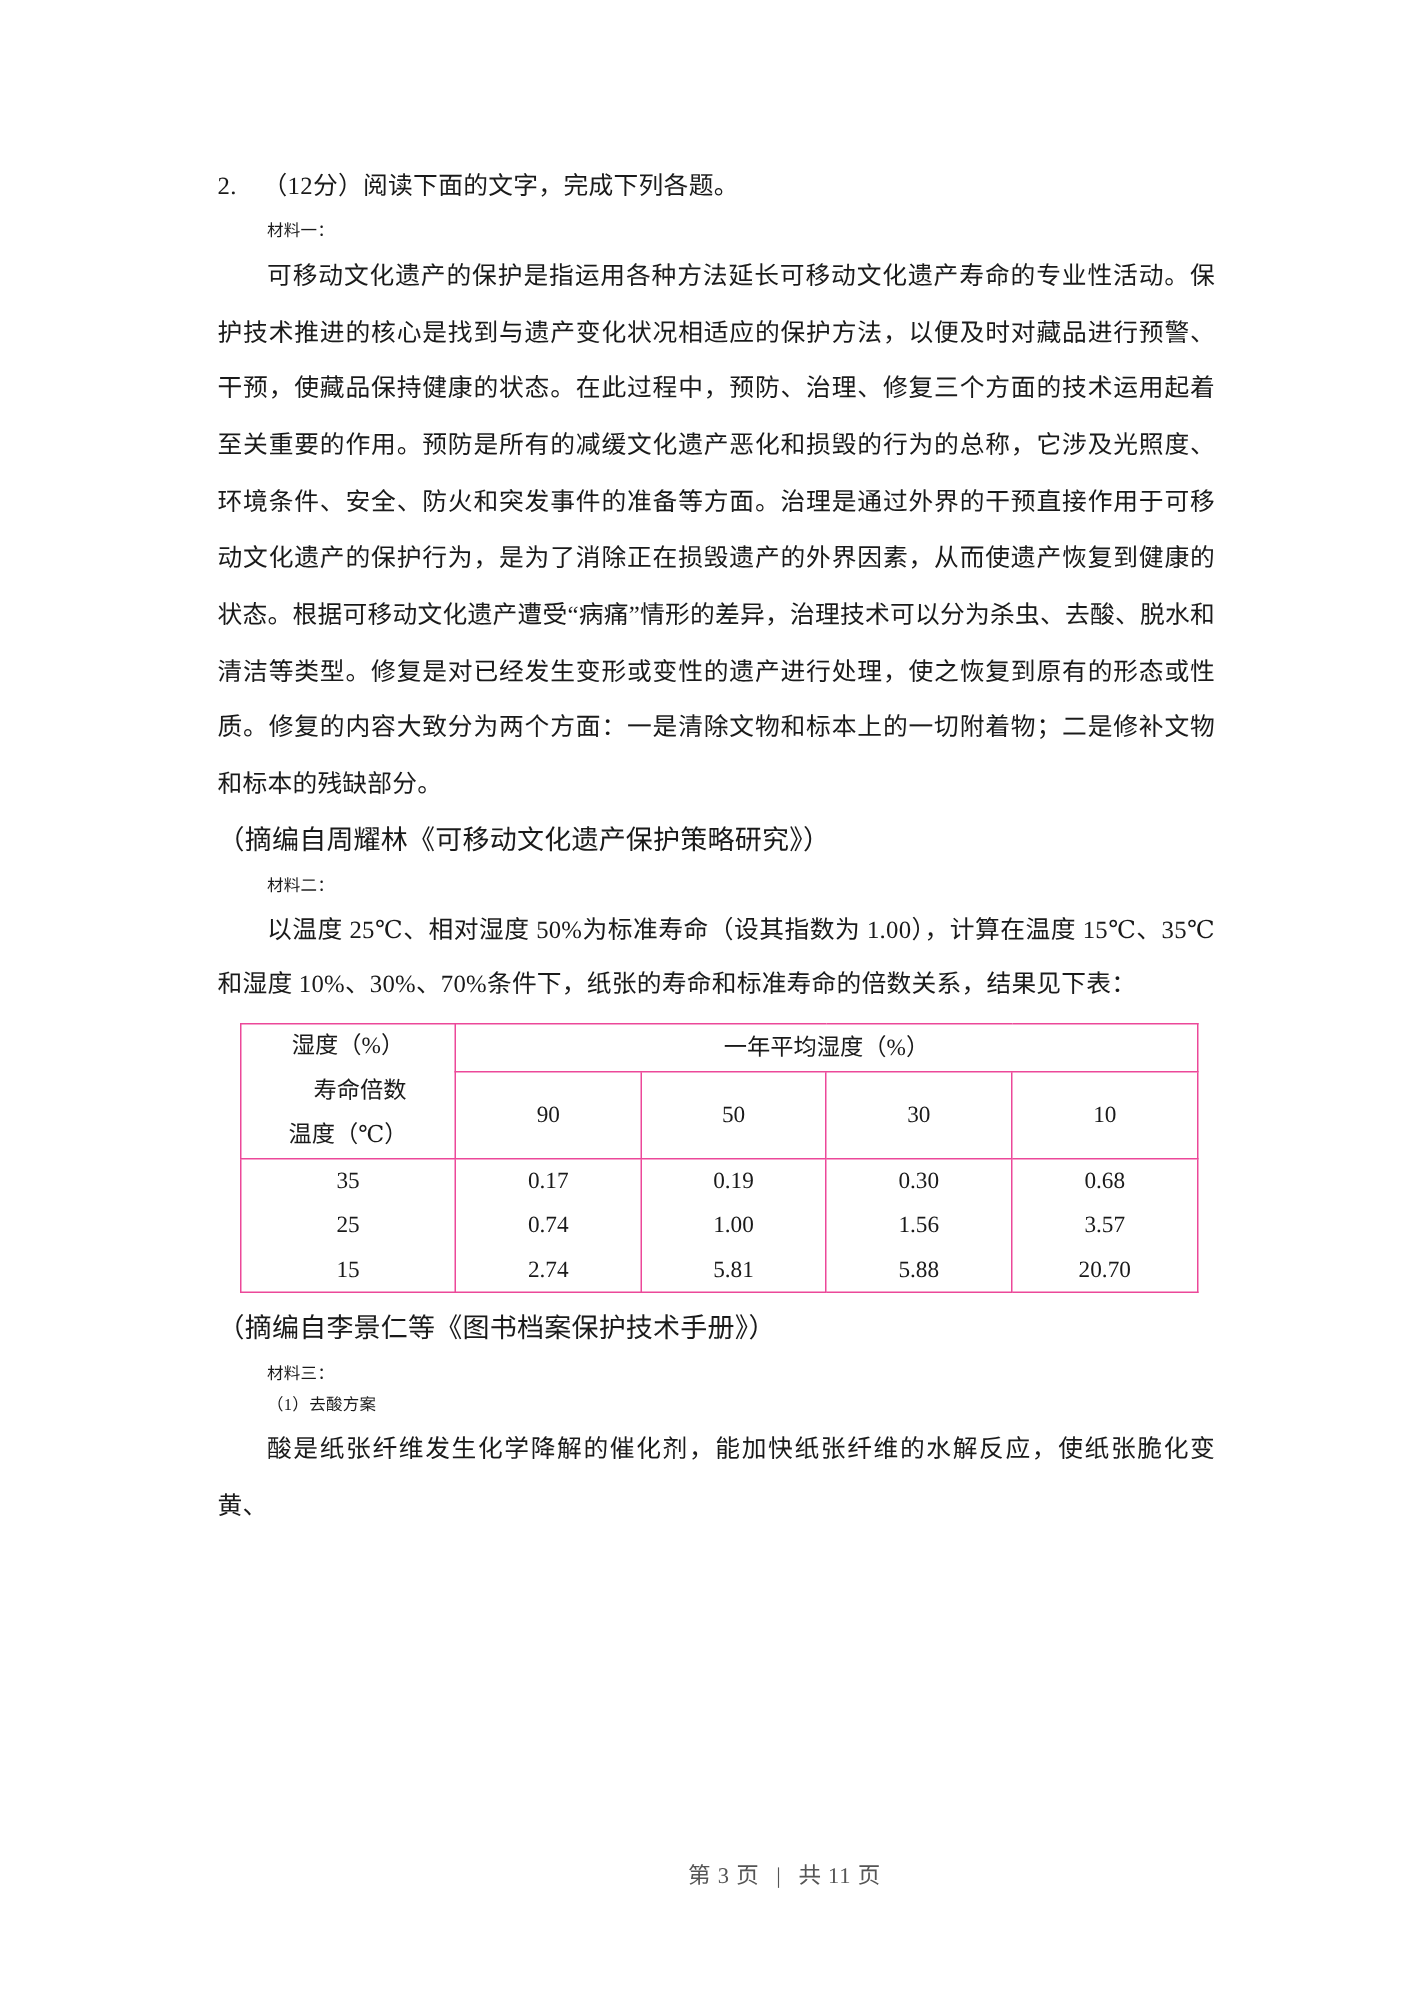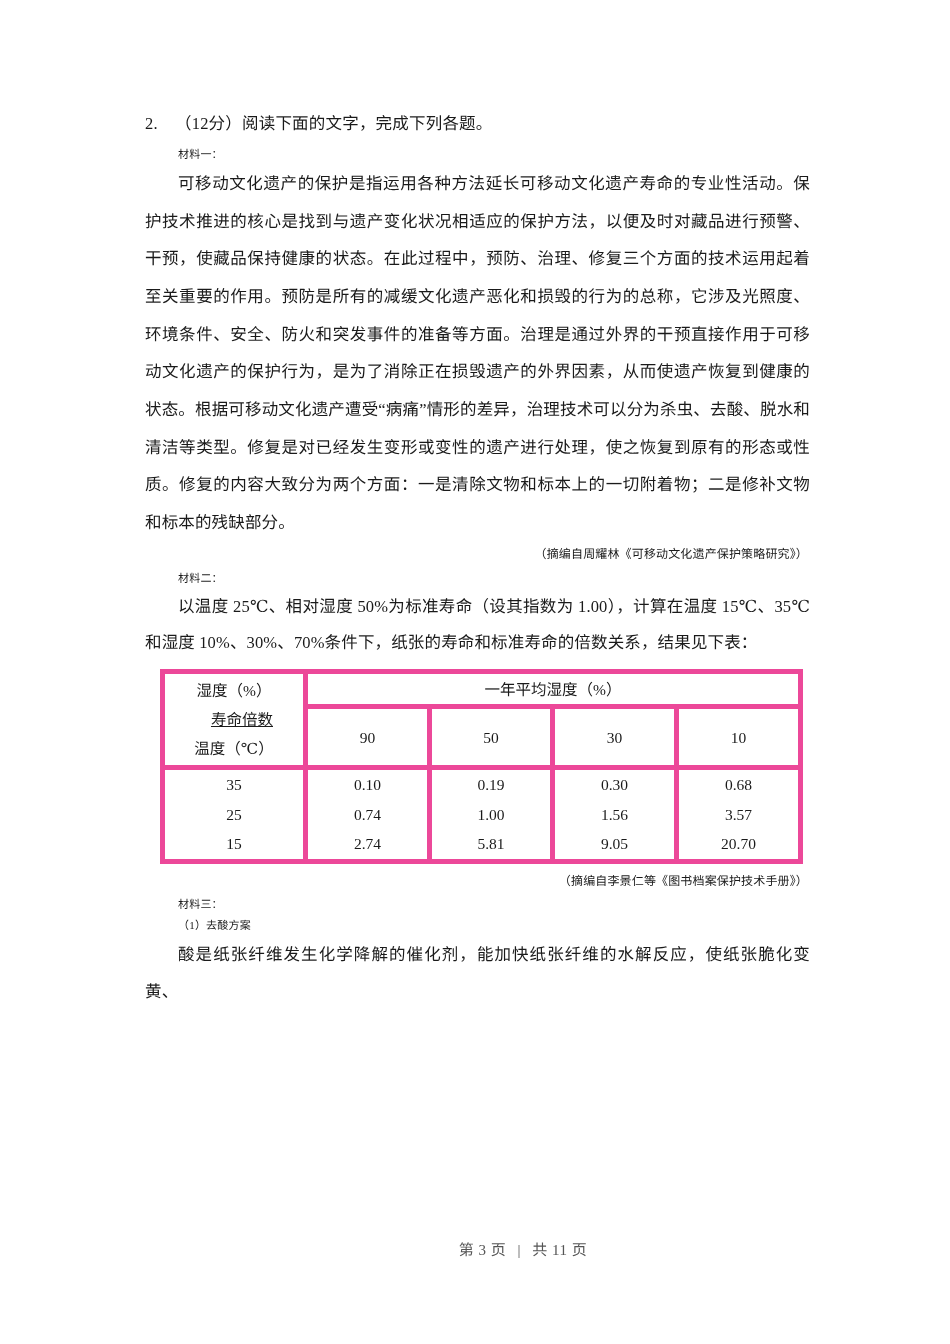--- a/index.html
+++ b/index.html
@@ -65,54 +65,53 @@
     text-align: justify;
     text-justify: inter-ideograph;
     letter-spacing: 0.15px;
   }
 
   .body-para.tight {
     line-height: 2.2;
   }
 
   .source-line {
-    font-size: 12px;
+    font-size: 18px;
     line-height: 2.2;
     margin: 0;
-    text-align: right;
     padding-right: 2px;
     letter-spacing: 0.15px;
   }
 
   
   .data-table-wrap {
     margin: 8px 0 4px 15px;
   }
   table.data-table {
     border-collapse: collapse;
     width: 638px;
     table-layout: fixed;
     font-size: 15.5px;
     font-family: "Liberation Serif", "DejaVu Serif", serif;
   }
   table.data-table td {
-    border: 5px solid #ec4899;
+    border: 1px solid #ec4899;
     text-align: center;
     vertical-align: middle;
     padding: 0;
     line-height: 1.9;
   }
   td.corner-cell {
     padding: 5px 10px 6px 10px;
     line-height: 1.85;
     text-align: center;
     font-size: 15.5px;
   }
   td.corner-cell .c1 { display: block; text-align: center; }
-  td.corner-cell .c2 { display: block; text-align: center; padding-left: 16px; text-decoration: underline; }
+  td.corner-cell .c2 { display: block; text-align: center; padding-left: 16px; }
   td.corner-cell .c3 { display: block; text-align: center; }
 
   td.span-head {
     height: 30px;
     font-size: 15.5px;
   }
   td.col-head {
     height: 56px;
     font-size: 15.5px;
   }
@@ -189,33 +188,33 @@
             <td class="col-head">30</td>
             <td class="col-head">10</td>
           </tr>
           <tr>
             <td class="row-label stacked-rows">
               <span>35</span>
               <span>25</span>
               <span>15</span>
             </td>
             <td class="val-cell stacked-rows">
-              <span>0.10</span>
+              <span>0.17</span>
               <span>0.74</span>
               <span>2.74</span>
             </td>
             <td class="val-cell stacked-rows">
               <span>0.19</span>
               <span>1.00</span>
               <span>5.81</span>
             </td>
             <td class="val-cell stacked-rows">
               <span>0.30</span>
               <span>1.56</span>
-              <span>9.05</span>
+              <span>5.88</span>
             </td>
             <td class="val-cell stacked-rows">
               <span>0.68</span>
               <span>3.57</span>
               <span>20.70</span>
             </td>
           </tr>
         </tbody>
       </table>
     </div>

